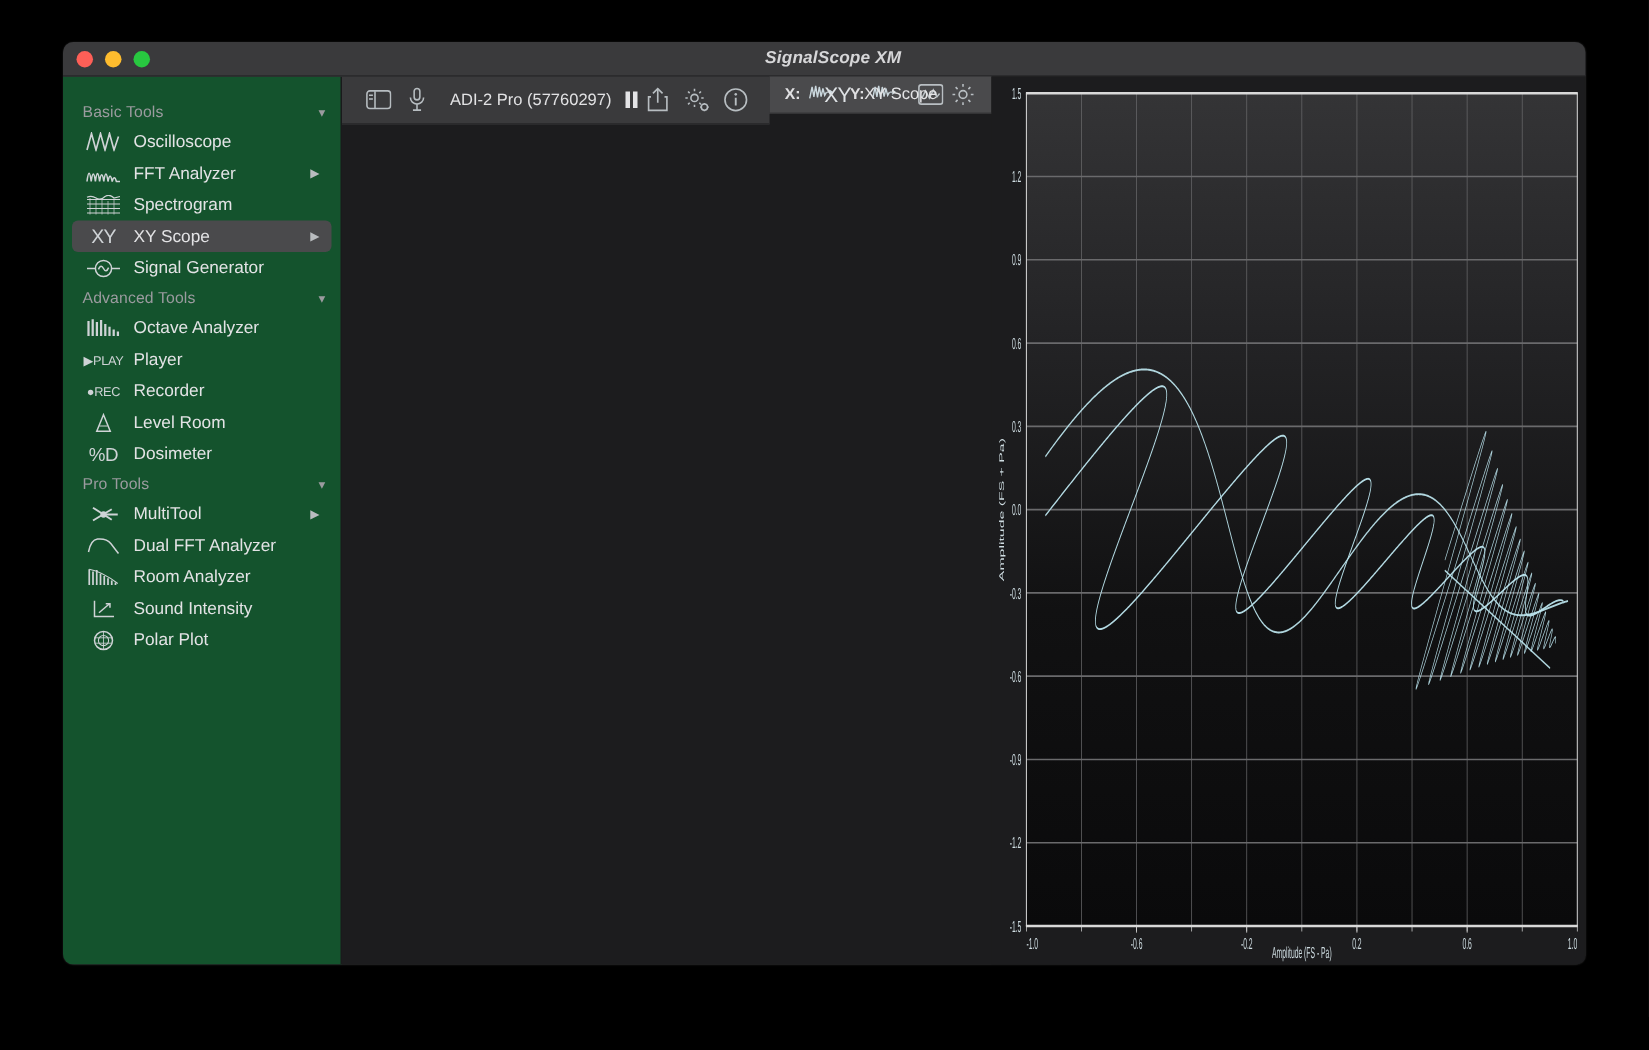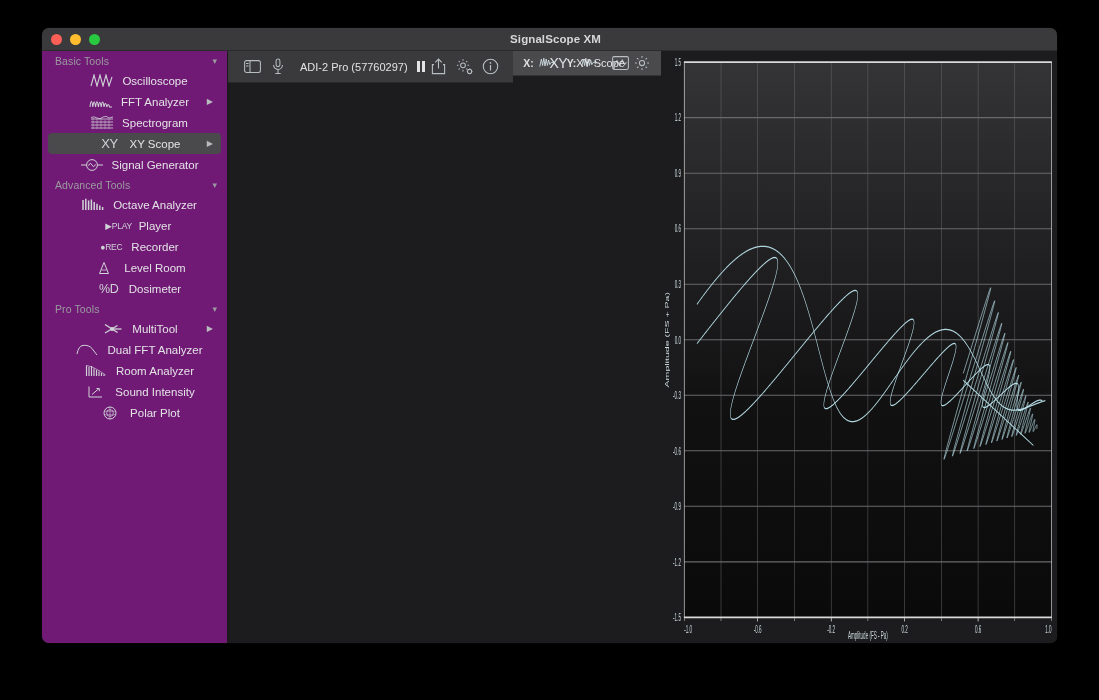--- a/index.html
+++ b/index.html
@@ -33,49 +33,49 @@
   }
   #traffic { display: flex; gap: 8px; padding-left: 9px; }
   .light { width: 11px; height: 11px; border-radius: 50%; }
   .light.close { background: #fe5f57; }
   .light.min   { background: #febc2e; }
   .light.max   { background: #28c840; }
   #win-title {
     position: absolute; left: 12px; right: 0; text-align: center;
     font-size: 11.5px; font-weight: bold; color: #d6d6d8;
     letter-spacing: 0.1px;
+    font-style: italic;
   }
 
   #body { flex: 1 1 auto; display: flex; min-height: 0; }
 
   
   #sidebar {
     width: 186px;
-    background: #701a75;
+    background: #14532d;
     border-right: 1px solid #1a1a1c;
-    padding-top: 0;
+    padding-top: 14px;
     flex: 0 0 auto;
     overflow: hidden;
   }
   .group-hdr {
     display: flex; align-items: center; justify-content: space-between;
     padding: 4px 10px 3px 13px;
     font-size: 10.5px; color: #9b9b9f; font-weight: normal;
     letter-spacing: 0.1px;
   }
   .chev { font-size: 9px; color: #9b9b9f; line-height: 1; }
   .tool {
     display: flex; align-items: center;
     height: 21px;
     margin: 0 6px;
     padding-left: 8px;
     border-radius: 4px;
     font-size: 11.5px; color: #e3e3e5;
     position: relative;
-    justify-content: center;
   }
   .tool.sel { background: #4a4a4c; }
   .tool .ic {
     width: 26px; height: 15px;
     display: flex; align-items: center; justify-content: center;
     margin-right: 7px; flex: 0 0 auto;
     color: #cfd3d6;
   }
   .tool .ic svg { display: block; }
   .tool .lbl { white-space: nowrap; }

